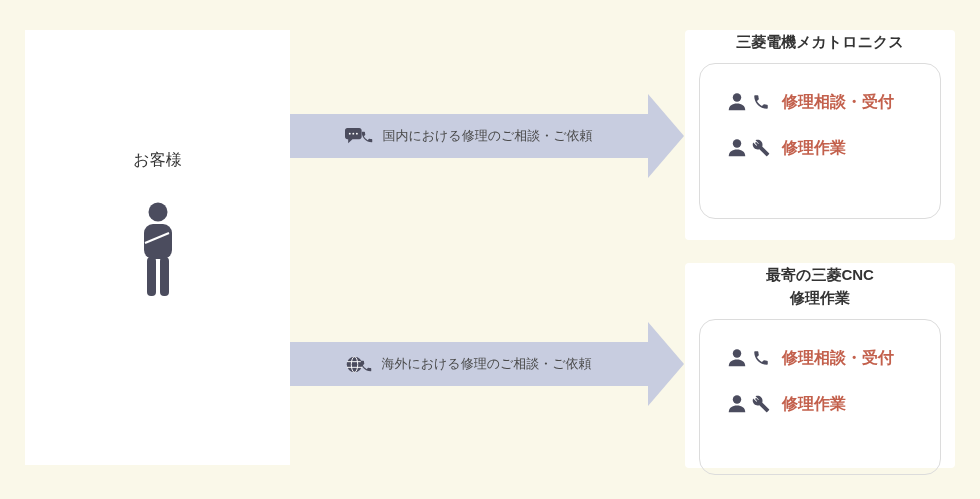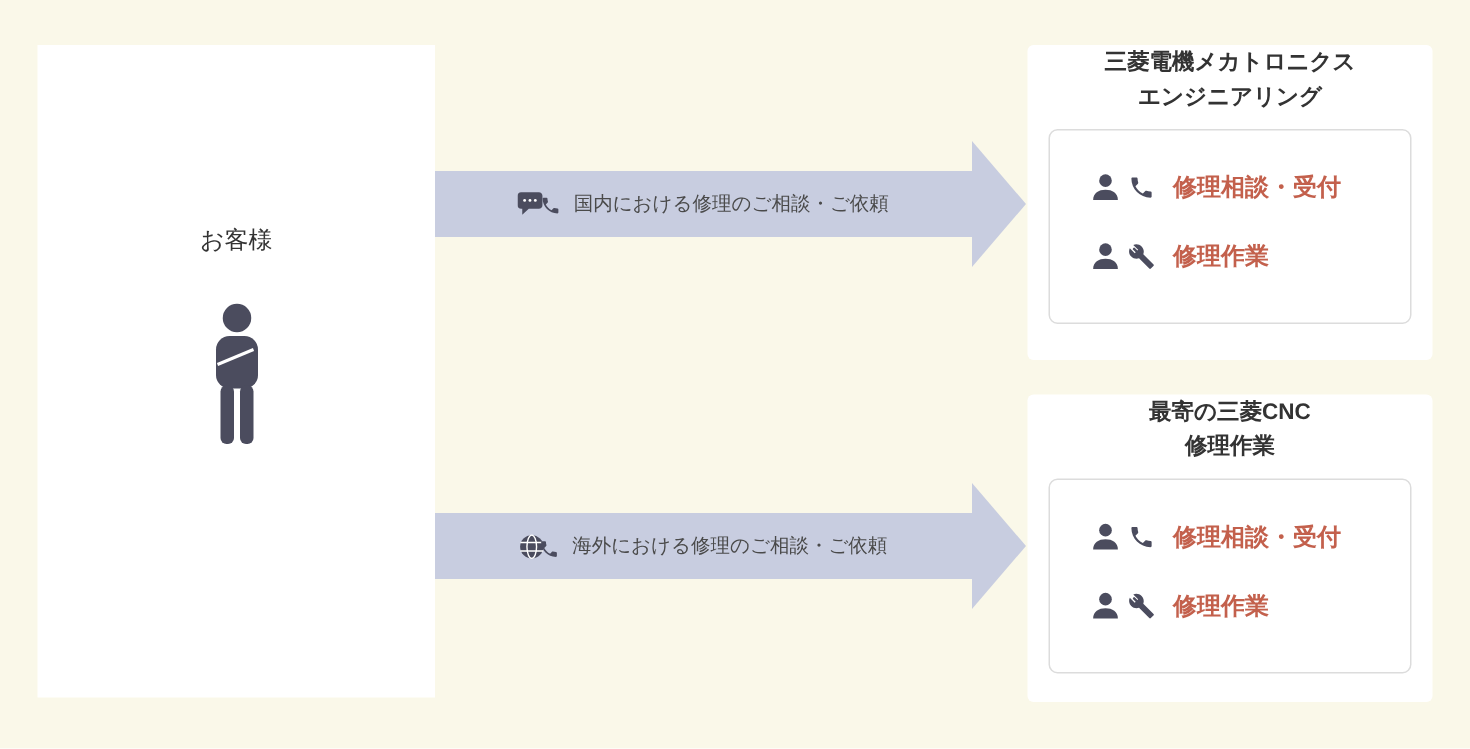--- a/index.html
+++ b/index.html
@@ -42,22 +42,22 @@
     position:absolute; left:685px; width:270px;
     background:var(--card-bg,#fff); border-radius:4px;
   }
   .org-card-top { top:30px; height:210px; }
   .org-card-bottom { top:263px; height:205px; }
   .org-title {
     text-align:center; font-size:15px; line-height:23px;
     color:var(--title-text,#333); font-weight:600;
   }
   .org-box {
-    margin:10px 14px 0; height:130px;
-    border:1px solid var(--box-border,#dcdcdc); border-radius:6px;
+    margin:10px 14px 0; height:156px;
+    border:1px solid var(--box-border,#dcdcdc); border-radius:16px;
     padding:21px 0 0 26px;
   }
   .org-row { display:flex; align-items:center; gap:12px; height:34px; margin-bottom:12px; }
   .row-icons { display:flex; align-items:center; gap:4px; color:var(--icon-dark,#4b4c5e); }
   .row-label { font-size:16px; font-weight:bold; color:var(--accent-text,#c3604c); }
 </style>
 </head>
 <body>
 
 <div class="canvas">
@@ -104,21 +104,20 @@
         </svg>
       </span>
       <span class="arrow-label">海外における修理のご相談・ご依頼</span>
     </div>
     <div class="arrow-head"></div>
   </div>
 
   <div class="org-card org-card-top">
     <div class="org-title">
       <span>三菱電機メカトロニクス</span><br>
-      <span>エンジニアリング</span>
     </div>
     <div class="org-box">
       <div class="org-row">
         <span class="row-icons">
           <svg width="22" height="22" viewBox="0 0 24 24">
             <circle cx="12" cy="7" r="4.6" fill="currentColor"></circle>
             <path d="M3 21c0-5 4-7.4 9-7.4s9 2.4 9 7.4z" fill="currentColor"></path>
           </svg>
           <svg width="18" height="18" viewBox="0 0 24 24">
             <path d="M6.62 10.79c1.44 2.83 3.76 5.14 6.59 6.59l2.2-2.21c.27-.27.67-.36 1.02-.24 1.12.37 2.33.57 3.57.57.55 0 1 .45 1 1V20c0 .55-.45 1-1 1-9.39 0-17-7.61-17-17 0-.55.45-1 1-1h3.5c.55 0 1 .45 1 1 0 1.25.2 2.45.57 3.57.11.35.03.74-.25 1.02l-2.2 2.2z" fill="currentColor"></path>

